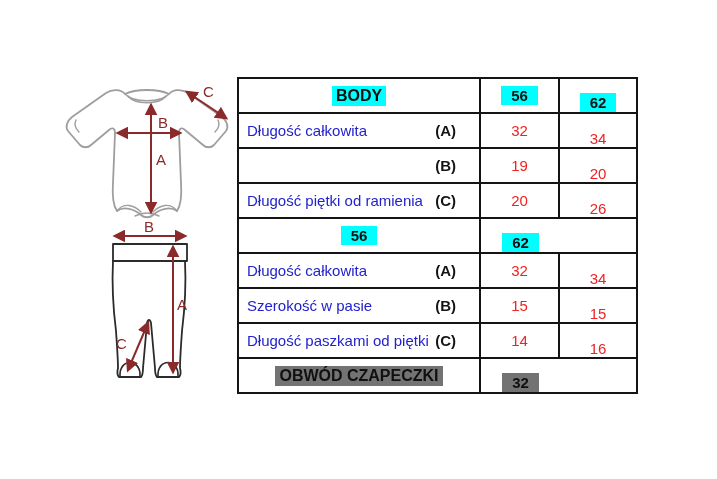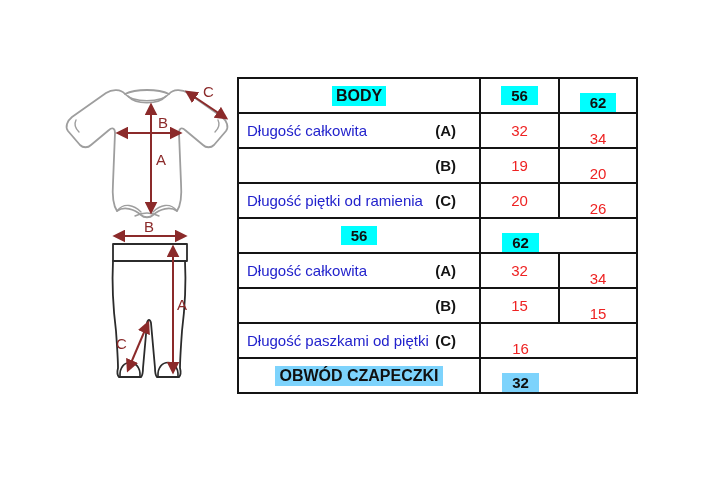--- a/index.html
+++ b/index.html
@@ -23,21 +23,21 @@
   .td { display:flex; align-items:center; border-right:2px solid #141414; box-sizing:border-box; font-size:15px; }
   .td:last-child { border-right:none;align-items:flex-end; }
   .label-cell { padding-left:8px; padding-right:23px; }
   .center-cell { justify-content:center; padding:0; }
   .num-cell { justify-content:center; }
   .blue { color:#2222cc; }
   .red  { color:#ee2222; }
   .letter { margin-left:auto; font-weight:bold; color:#141414; }
   .hl-cyan   { background:#00ffff; font-weight:bold; color:#101010; padding:1px 4px; font-size:16px; }
   .hl-cyan.num, .hl-yellow.num { font-size:15px; padding:1px 10px; }
-  .hl-yellow { background:#7dd3fc; font-weight:bold; color:#101010; padding:1px 4px; font-size:16px; }
+  .hl-yellow { background:#737373; font-weight:bold; color:#101010; padding:1px 4px; font-size:16px; }
 
   
   .garment-light { fill:#ffffff; stroke:#9e9e9e; stroke-width:1.8; stroke-linejoin:round; stroke-linecap:round; }
   .garment-light-line { fill:none; stroke:#9e9e9e; stroke-width:1.4; stroke-linecap:round; }
   .garment-dark { fill:#ffffff; stroke:#2b2b2b; stroke-width:1.8; stroke-linejoin:round; stroke-linecap:round; }
   .garment-dark-line { fill:none; stroke:#2b2b2b; stroke-width:1.6; stroke-linecap:round; }
   .dim-arrow { stroke:#8b2a2a; stroke-width:2; fill:none; }
   .dim-label { fill:#8b2a2a; font-family:"Liberation Sans", sans-serif; font-size:15px; }
 </style>
 </head>
@@ -179,30 +179,32 @@
     <div class="tr">
       <div class="td label-cell">
         <span class="blue">Długość całkowita</span>
         <span class="letter">(A)</span>
       </div>
       <div class="td num-cell red">32</div>
       <div class="td num-cell red">34</div>
     </div>
     <div class="tr">
       <div class="td label-cell">
+        <span class="blue">Szerokość w pasie</span>
         <span class="letter">(B)</span>
       </div>
       <div class="td num-cell red">15</div>
       <div class="td num-cell red">15</div>
     </div>
     <div class="tr">
       <div class="td label-cell">
         <span class="blue">Długość paszkami od piętki</span>
         <span class="letter">(C)</span>
       </div>
+      <div class="td num-cell red">14</div>
       <div class="td num-cell red">16</div>
     </div>
 
     <div class="tr">
       <div class="td center-cell">
         <span class="hl-yellow">OBWÓD CZAPECZKI</span>
       </div>
       <div class="td num-cell">
         <span class="hl-yellow num">32</span>
       </div>

